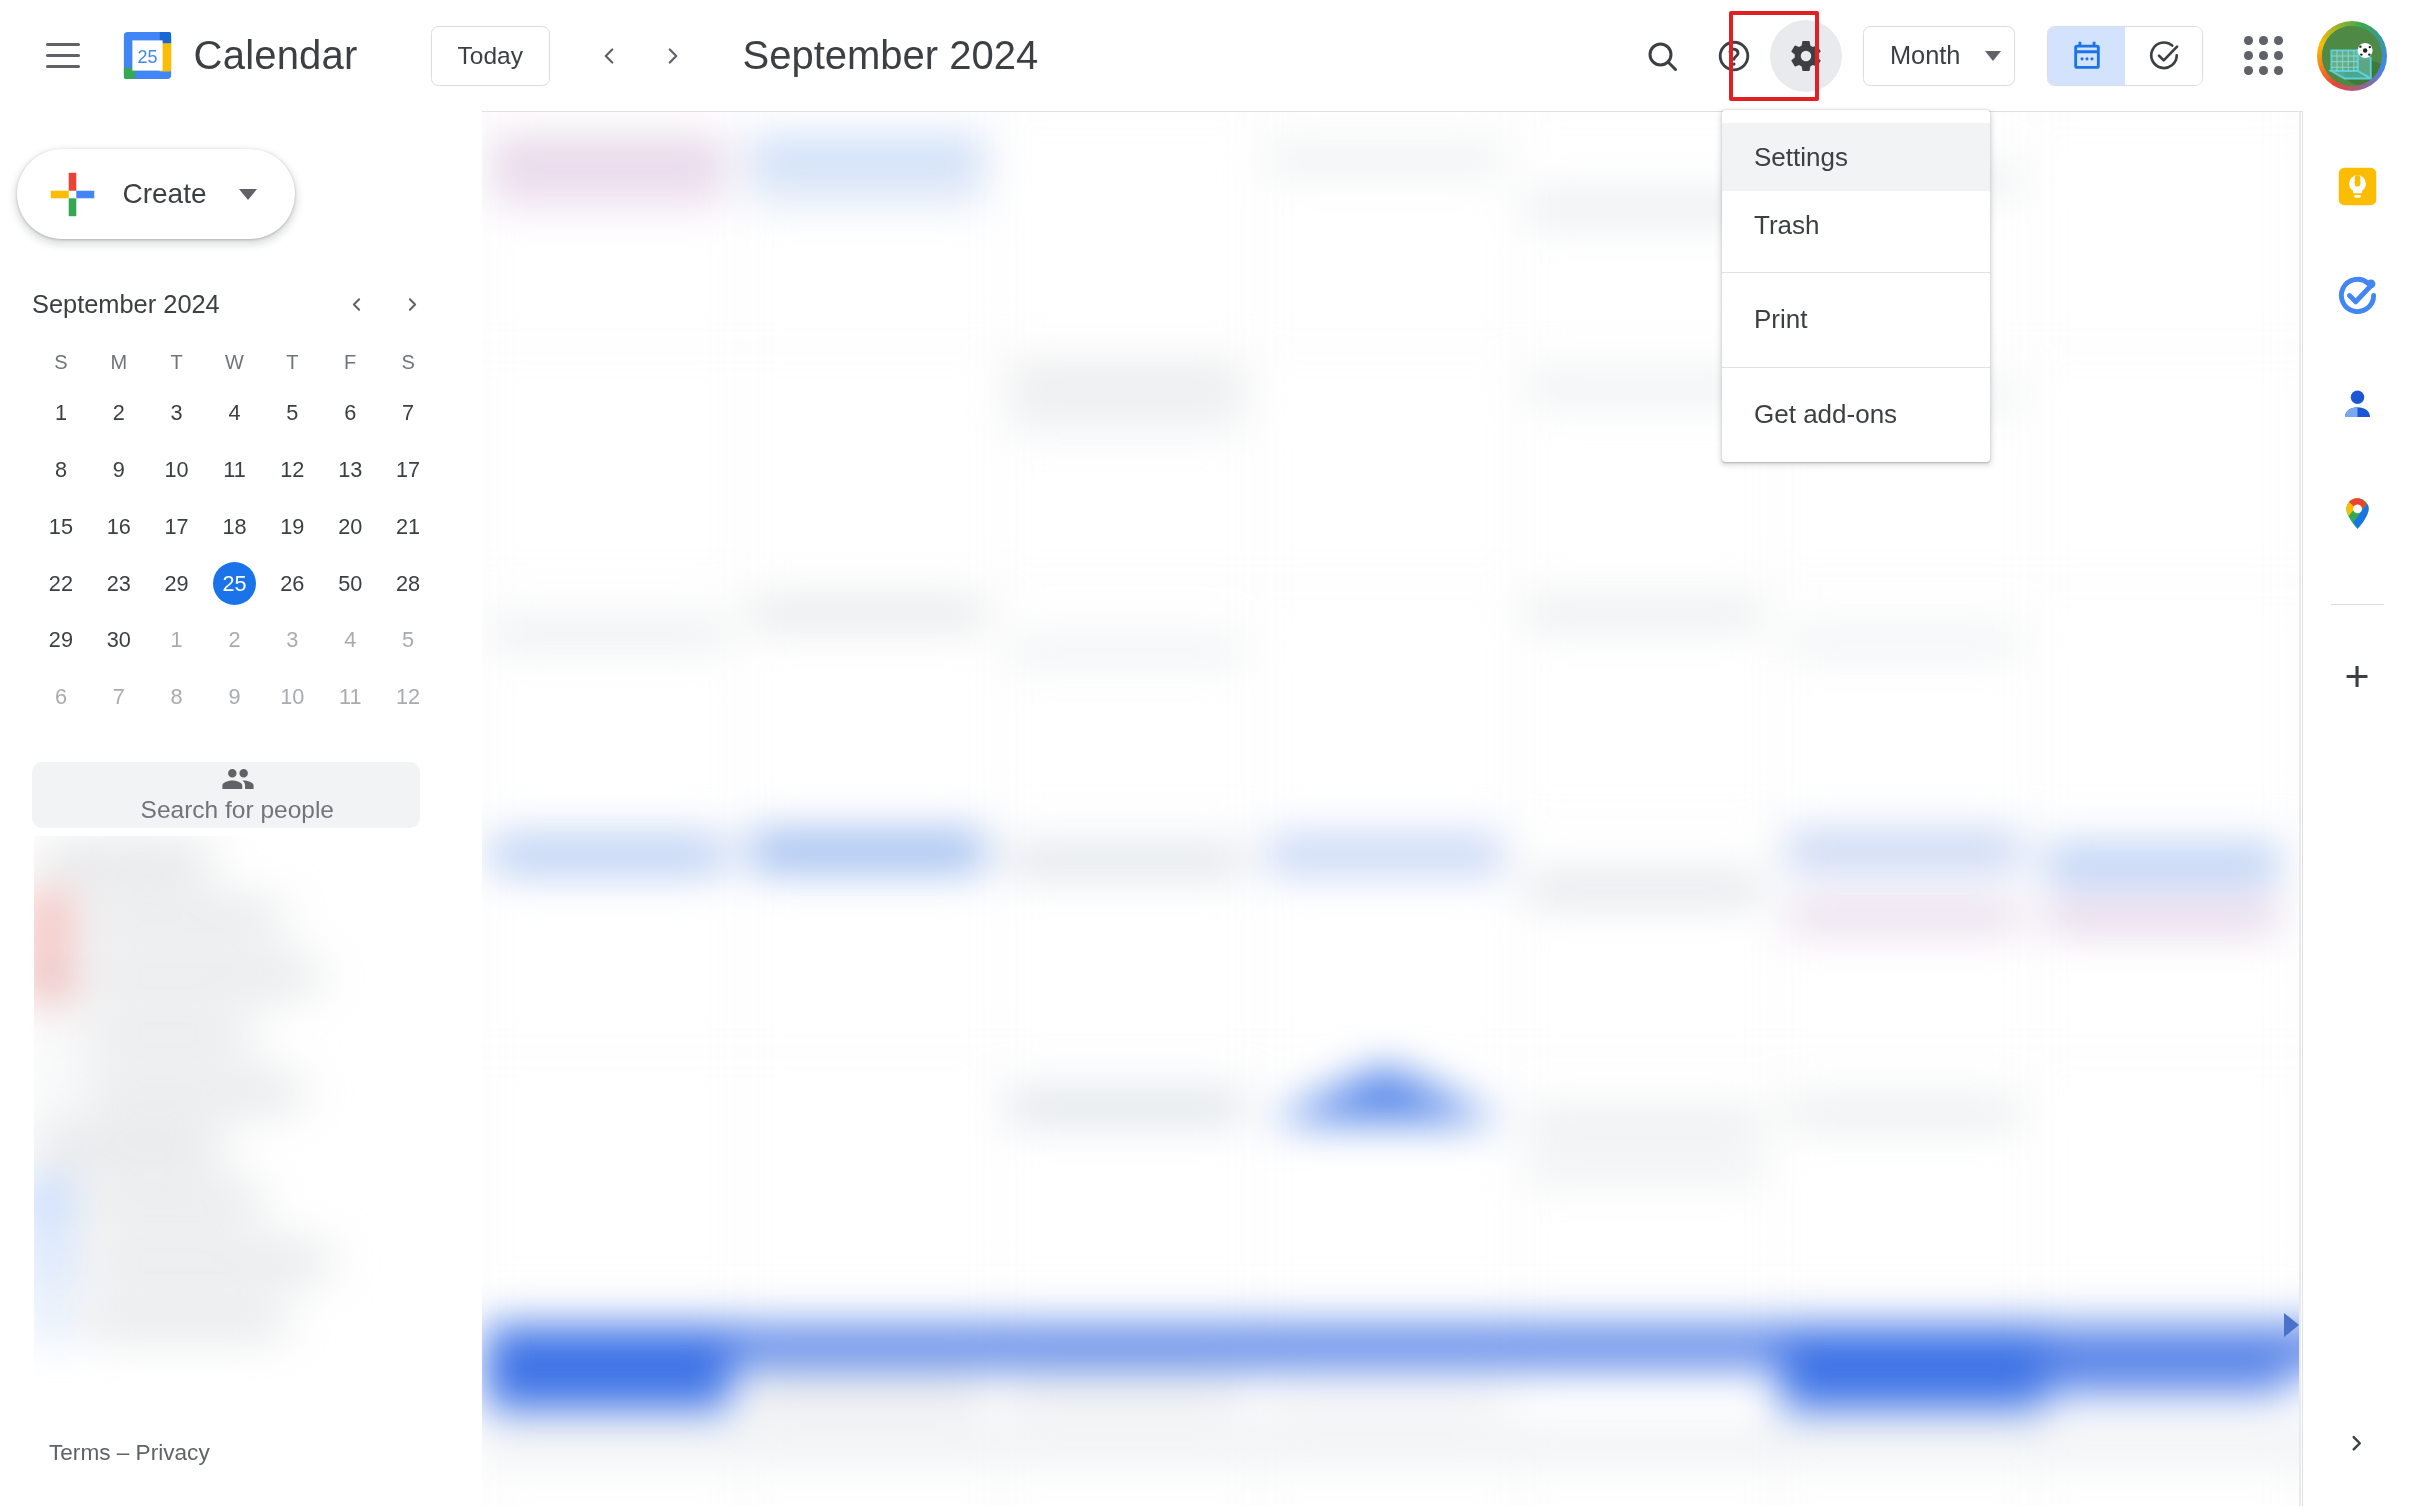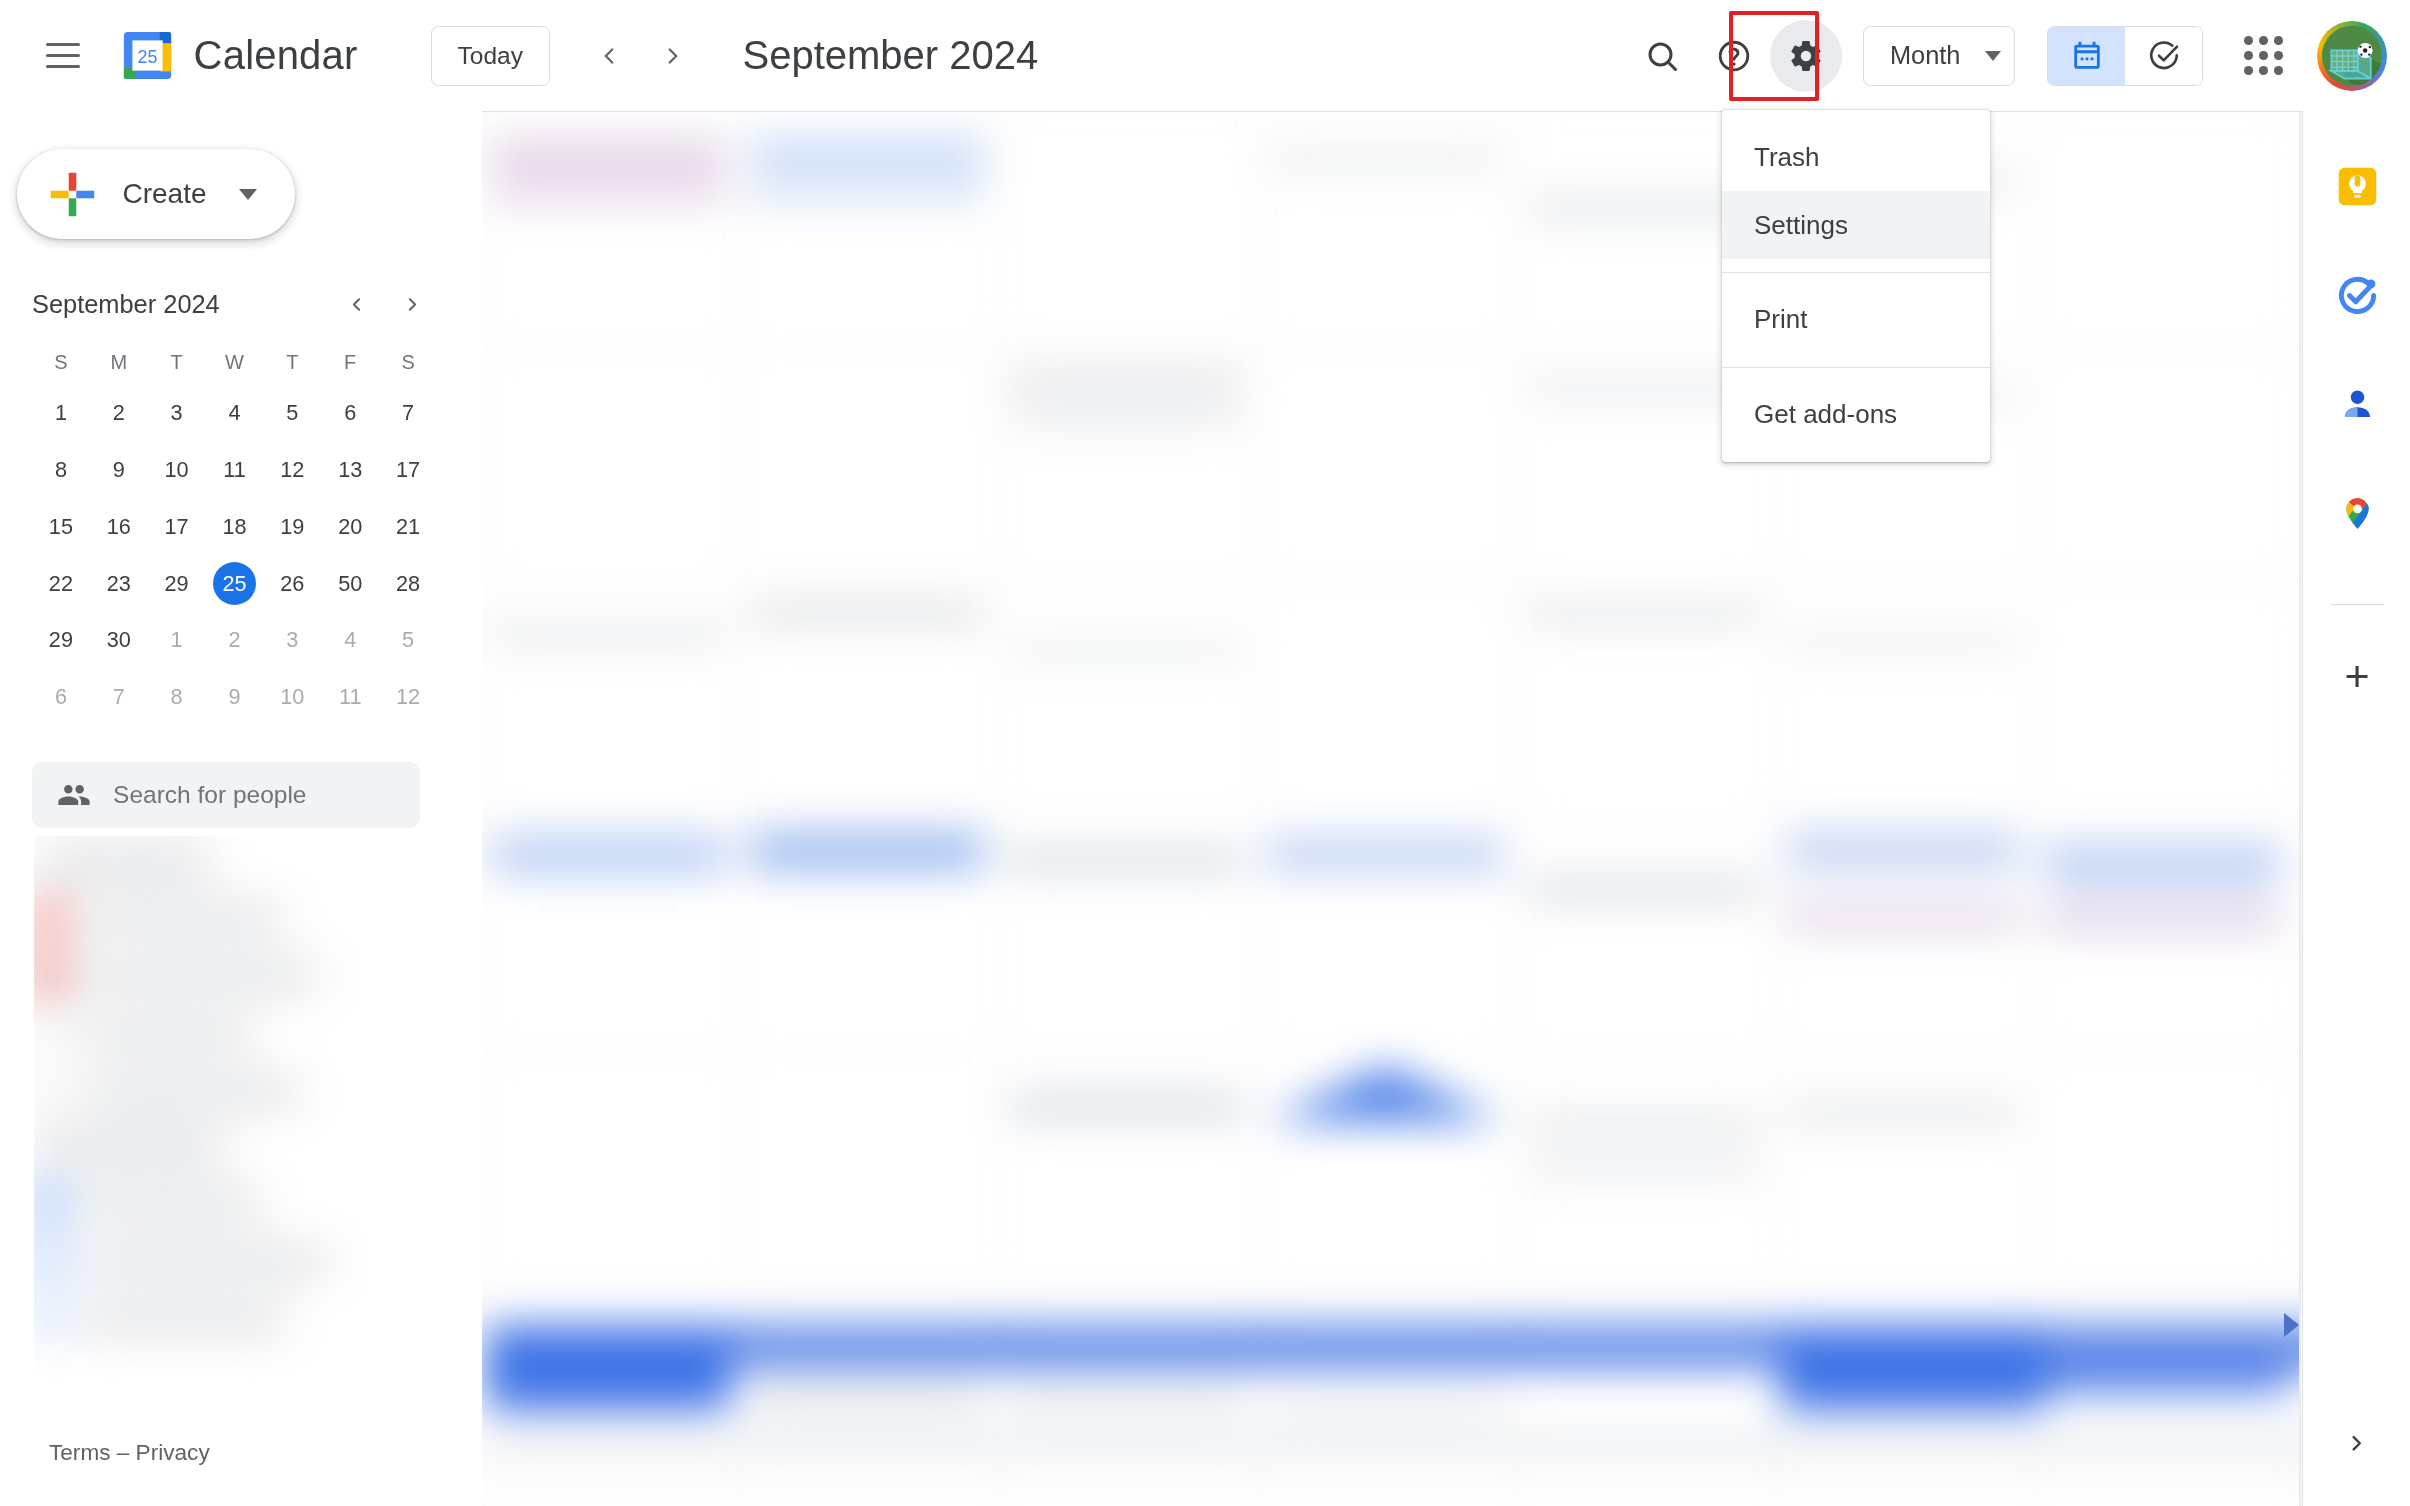--- a/index.html
+++ b/index.html
@@ -112,21 +112,21 @@
   .mini-grid { display: grid; grid-template-columns: repeat(7, 1fr); margin-top: 13px; row-gap: 3.8px;}
   .mini-dow { text-align: center; font-size: 20px; color: #70757a; height: 41px; line-height: 41px;}
   .mini-day { height: 53px; display:flex; align-items:center; justify-content:center; font-size: 21.7px; color:#3c4043; cursor: pointer;}
   .mini-day span { width: 43px; height: 43px; border-radius: 50%; display:flex; align-items:center; justify-content:center;}
   .mini-day.muted span { color: #a9abae; }
   .mini-day.sel span { background: #1a73e8; color: #fff; font-weight: 500;}
 
   .search-people {
     margin: 38px 0 0 32px; width: 388px; height: 66px;
     background: #f1f3f4; border-radius: 10px;
-    display: flex; align-items: center; cursor: text;
+    display: flex; align-items: center; cursor: text; flex-direction: column;
   }
   .search-people svg { width: 34px; height: 34px; margin-left: 24.5px; color:#5f6368;}
   .search-people .ph { font-size: 24.5px; color: #70757a; margin-left: 22.6px;}
 
   .cal-lists { position: absolute; top: 725px; left: 34px; width: 429px; height: 556px; overflow: hidden; }
   .blurfield { filter: blur(24.5px); }
   .cl-head { height: 53px; display:flex; align-items:center; }
   .cl-head b { font-size: 23.5px; color:#3c4043; font-weight:500;}
   .cl-row { height: 58px; display: flex; align-items: center; gap: 21px;}
   .cl-box { width: 28px; height: 28px; border-radius: 4.7px; flex: none;}
@@ -642,25 +642,25 @@
     </div>
 
     <div class="rail-expand">
       <svg viewBox="0 0 24 24" fill="none" stroke="currentColor" stroke-width="2.4" stroke-linecap="round" stroke-linejoin="round">
           <polyline points="9 18 15 12 9 6"></polyline>
         </svg>
     </div>
   </div>
 
   <div class="menu">
+    <div class="menu-item hl">
+      <span>Settings</span>
+    </div>
     <div class="menu-item">
       <span>Trash</span>
-    </div>
-    <div class="menu-item hl">
-      <span>Settings</span>
     </div>
     <div class="menu-sep"></div>
     <div class="menu-item">
       <span>Print</span>
     </div>
     <div class="menu-sep"></div>
     <div class="menu-item">
       <span>Get add-ons</span>
     </div>
   </div>

